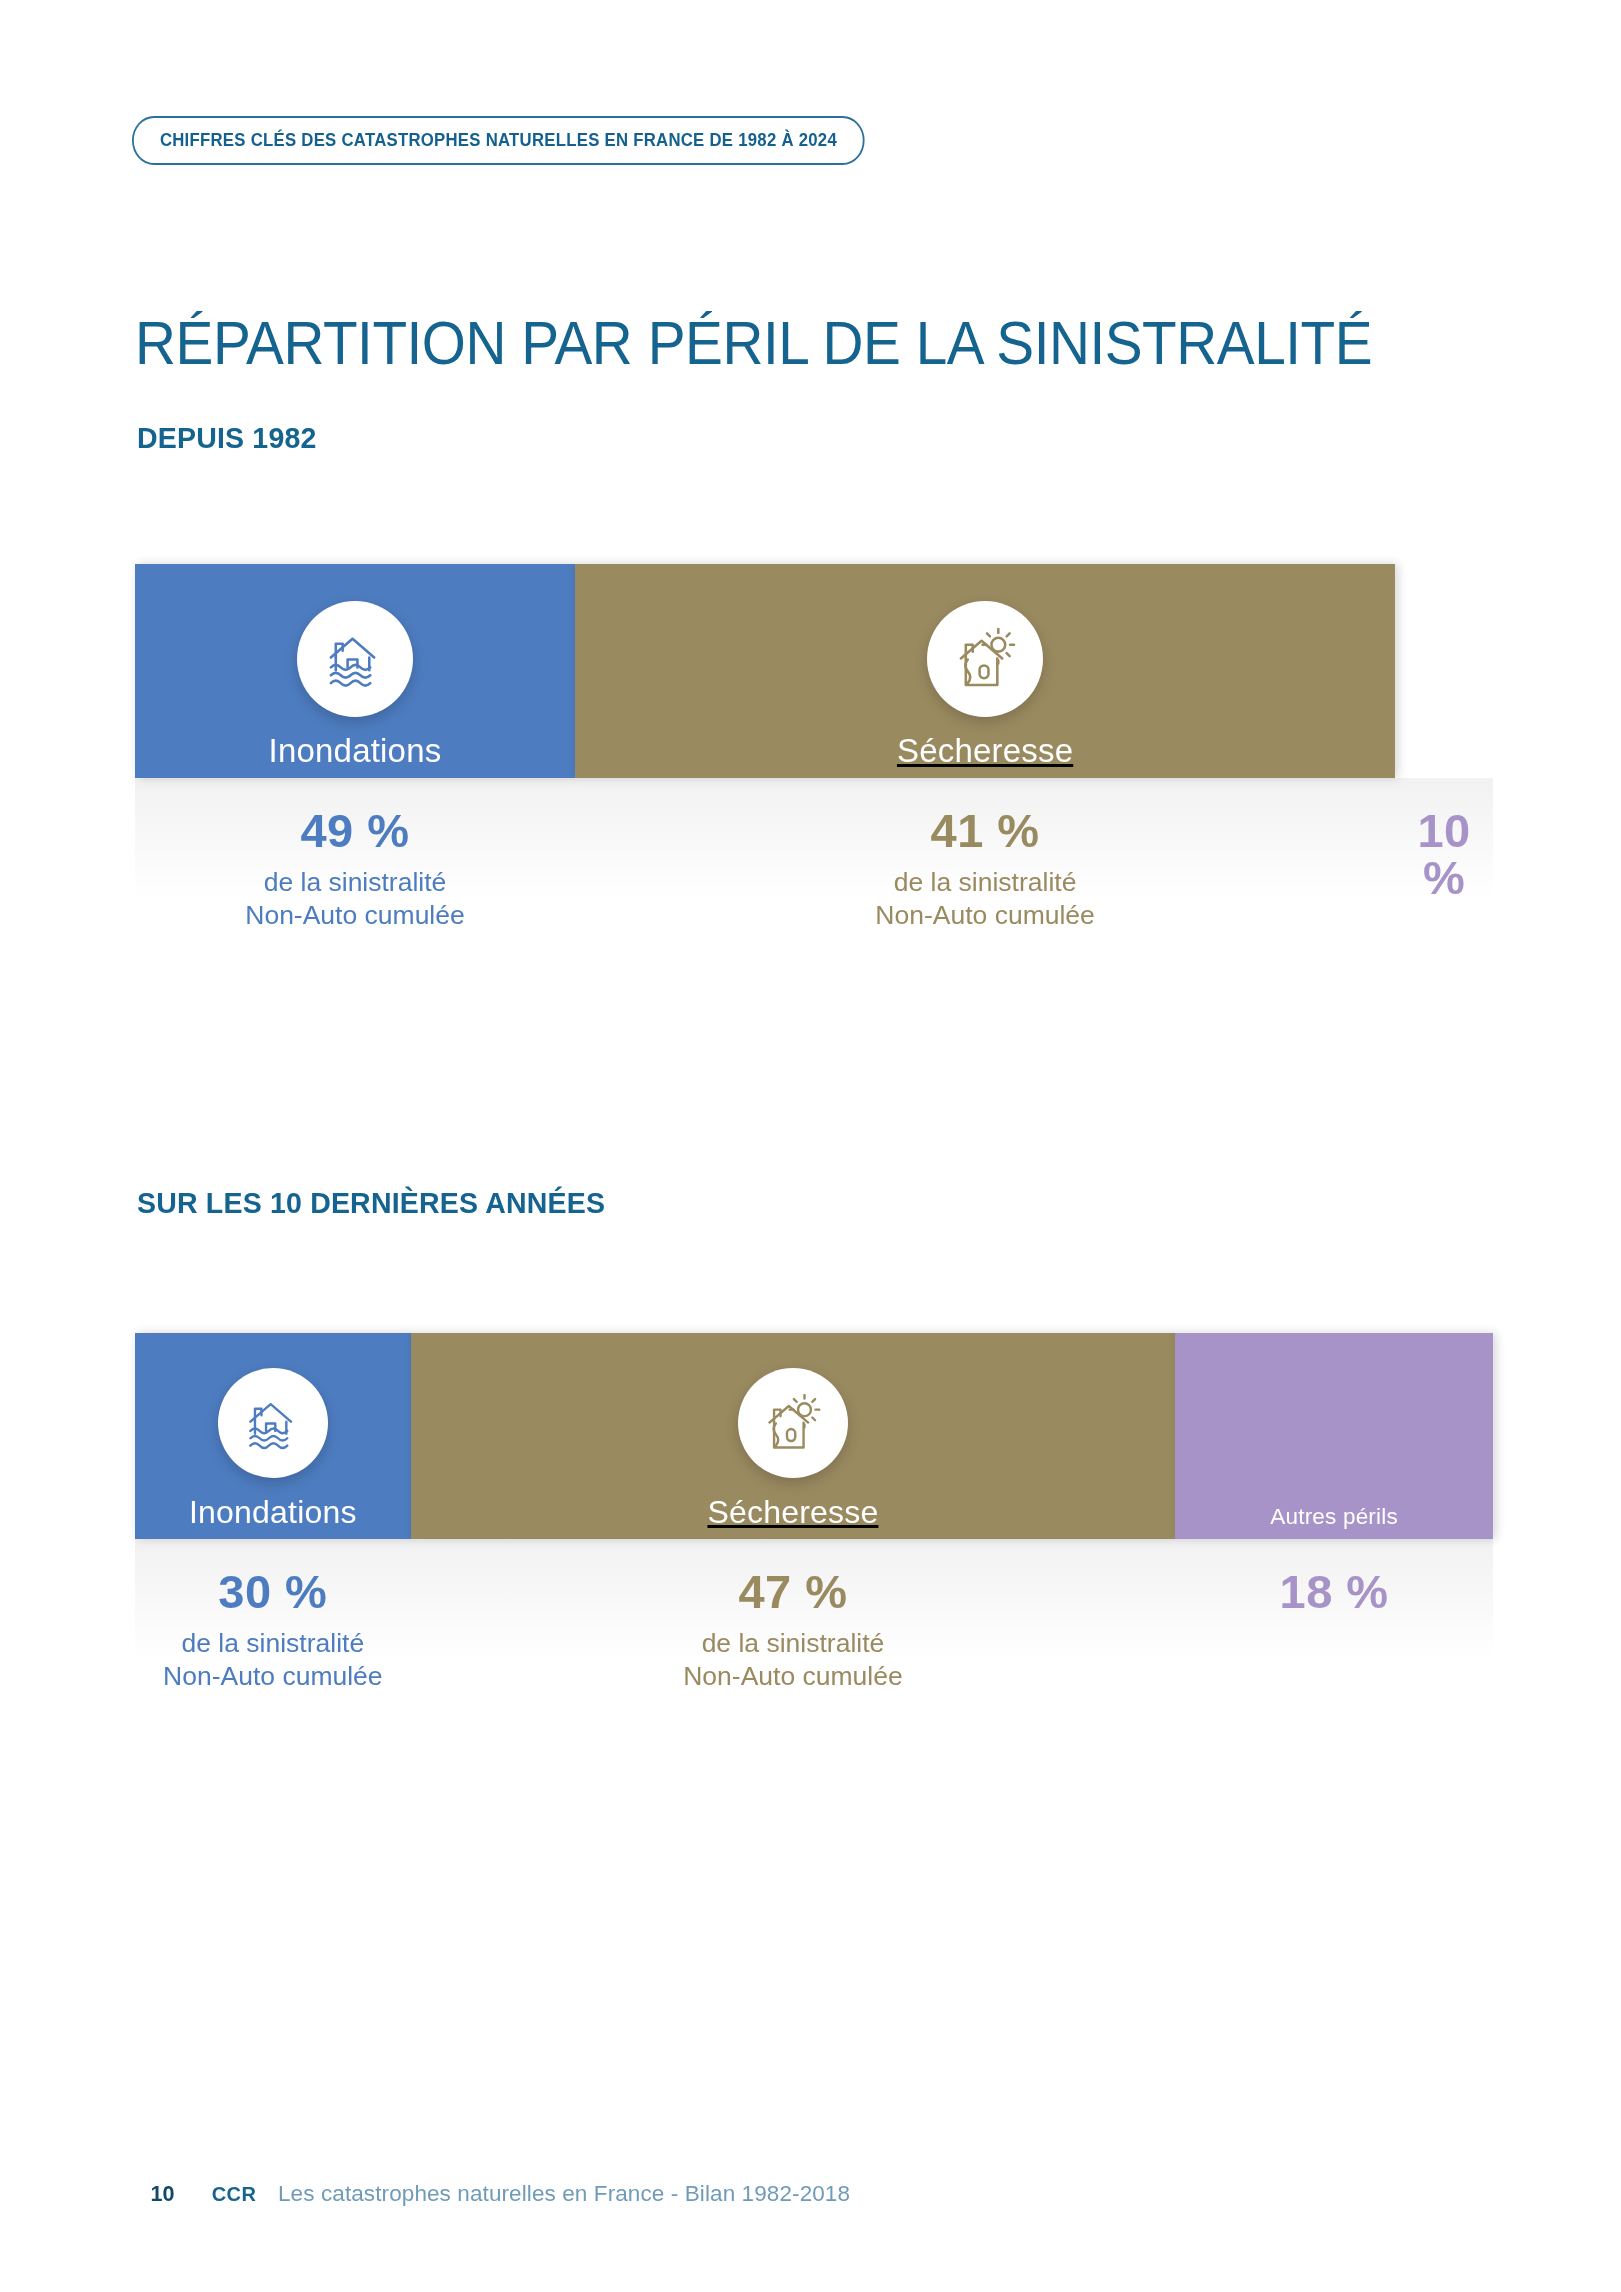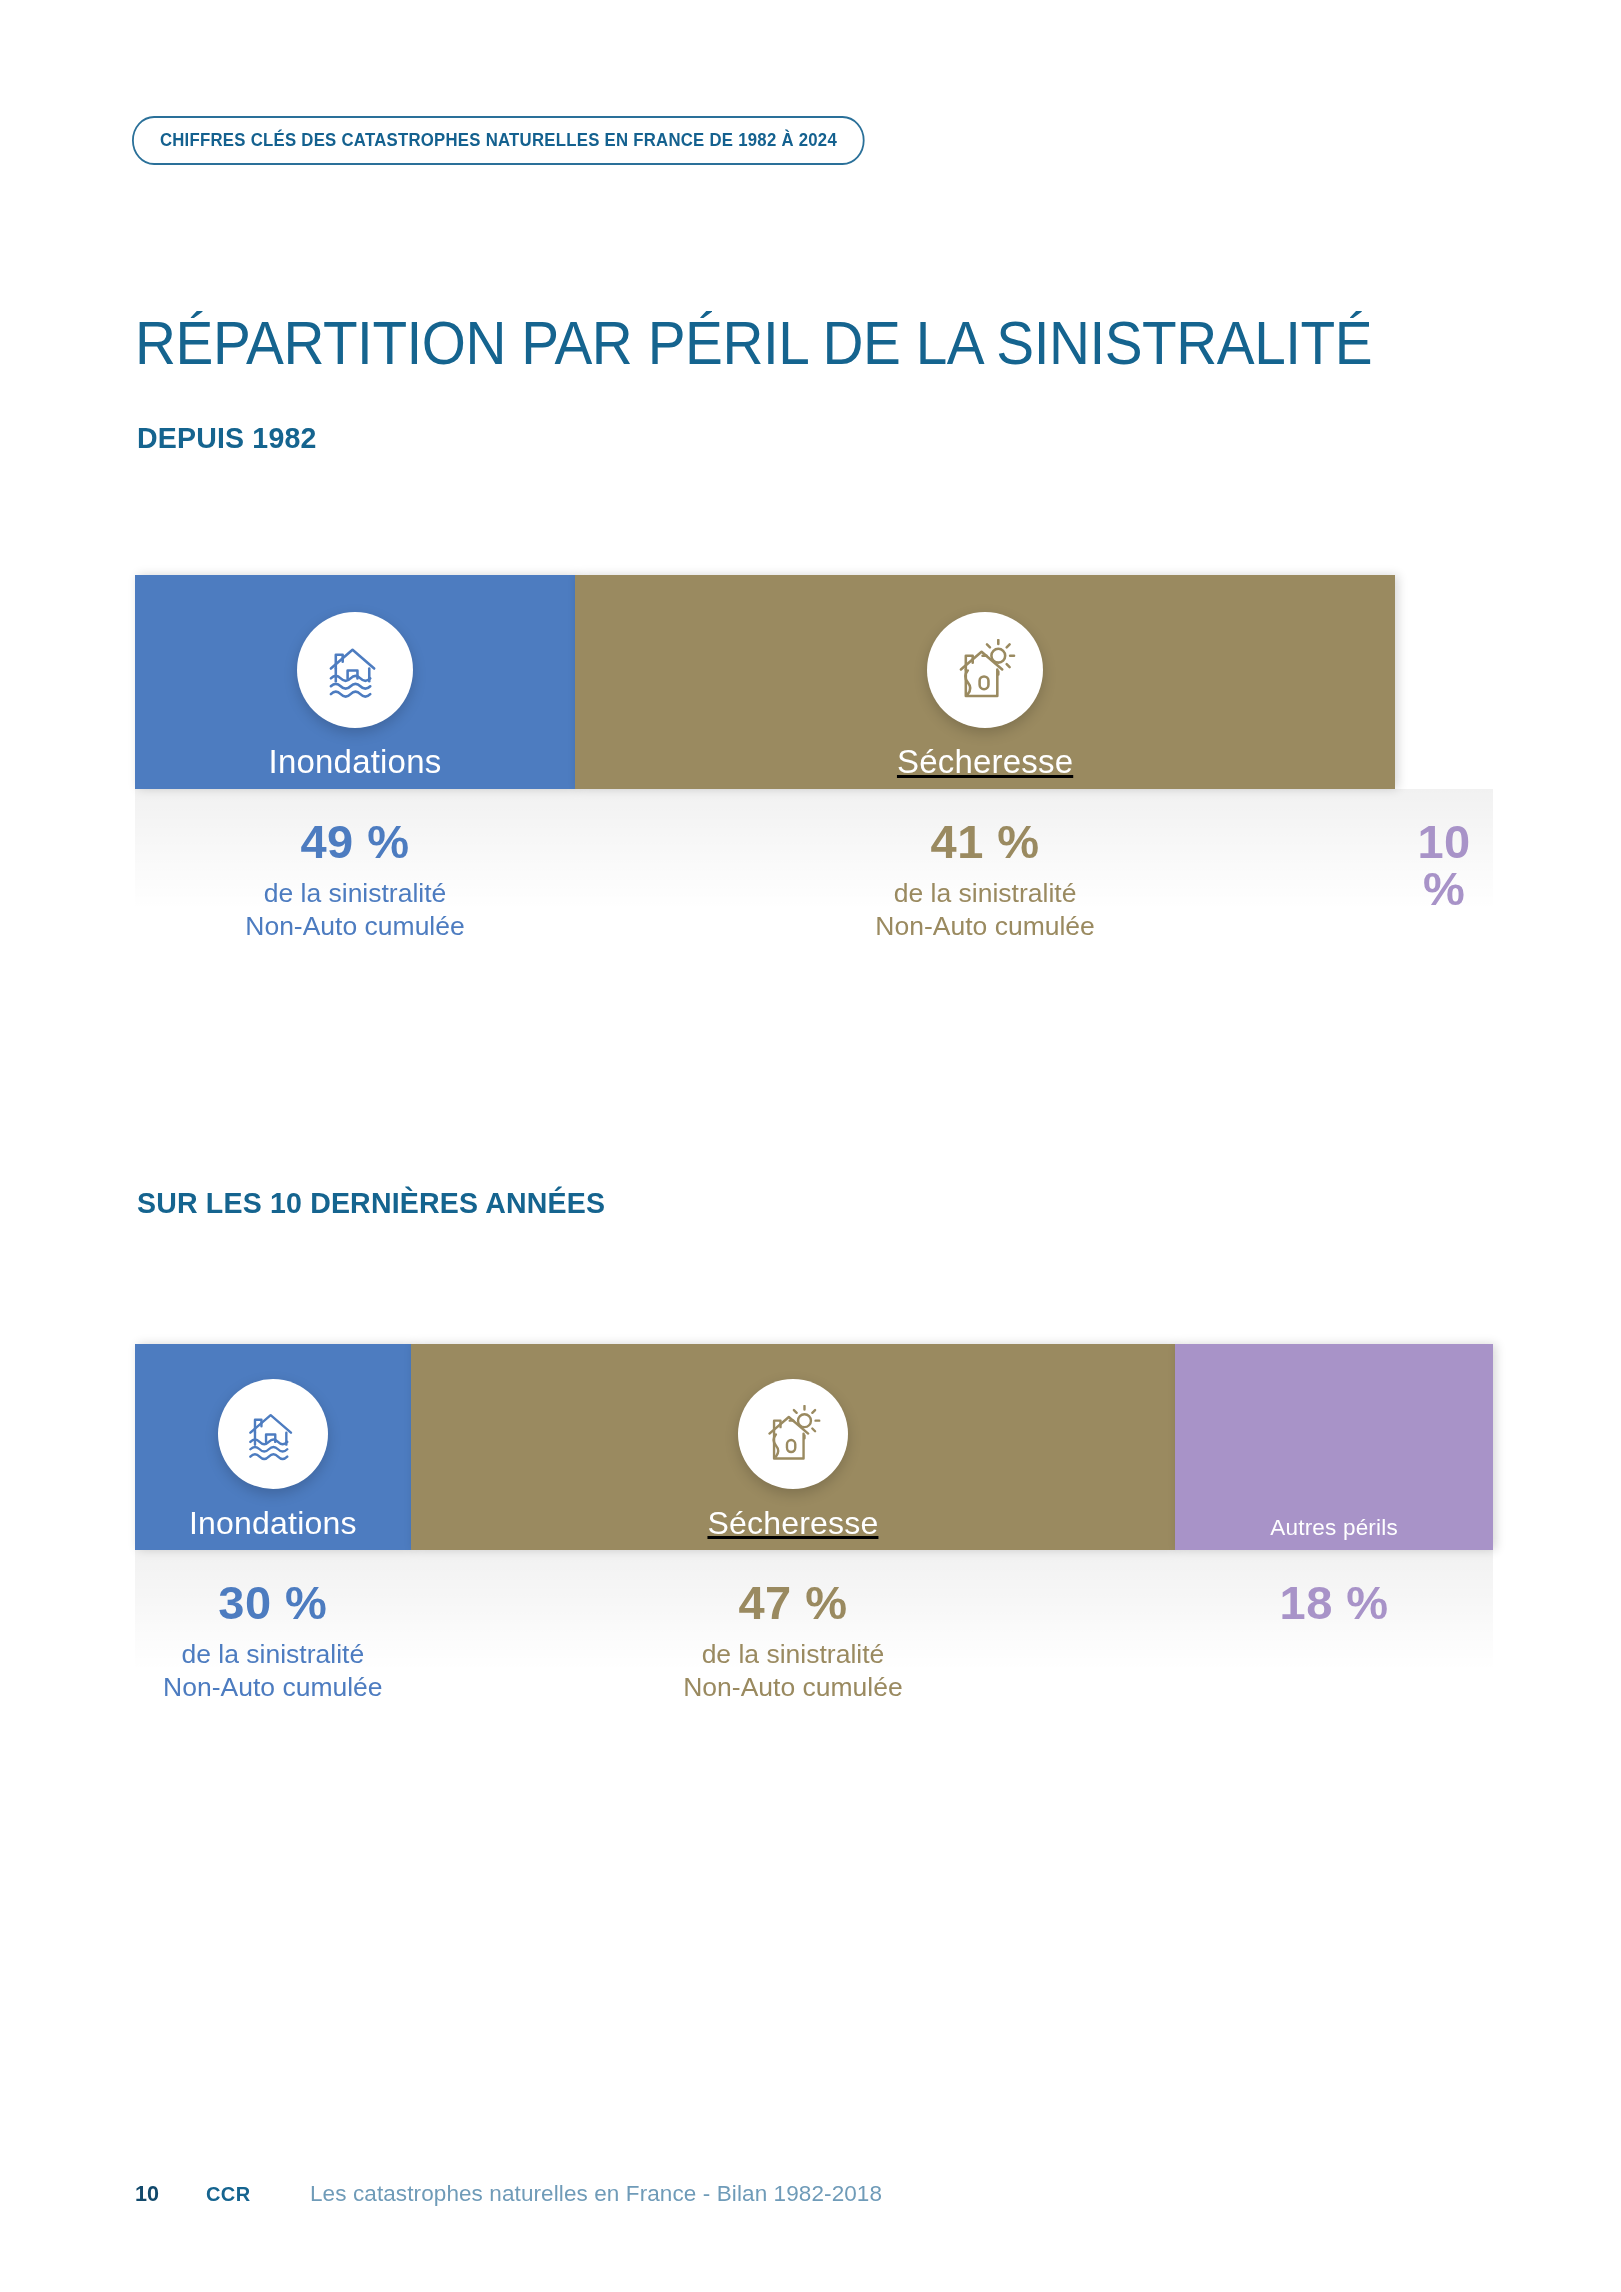--- a/index.html
+++ b/index.html
@@ -70,21 +70,20 @@
     left: 135px;
     width: 1358px;
   }
   #chart-1 { top: 564px; }
   #chart-2 { top: 1333px; }
 
   .bar {
     display: flex;
     width: 100%;
     position: relative;
-    margin-top: 11px;
   }
   .seg {
     position: relative;
     box-sizing: border-box;
     display: flex;
     flex-direction: column;
     align-items: center;
     justify-content: flex-start;
   }
   .seg-top {
@@ -169,21 +168,22 @@
   #chart-1 .figures { height: 196px; }
   #chart-2 .figures { height: 196px; }
 
   
   .footer {
     position: absolute;
     left: 135px;
     bottom: 86px;
     display: flex;
     align-items: baseline;
-    gap: 16px;
+    gap: 0px;
+    text-align: center;
   }
   .footer-page {
     color: #12496b;
     font-size: 21.6px;
     font-weight: 700;
     width: 55px;
   }
   .footer-brand {
     color: #15648f;
     font-size: 20px;

